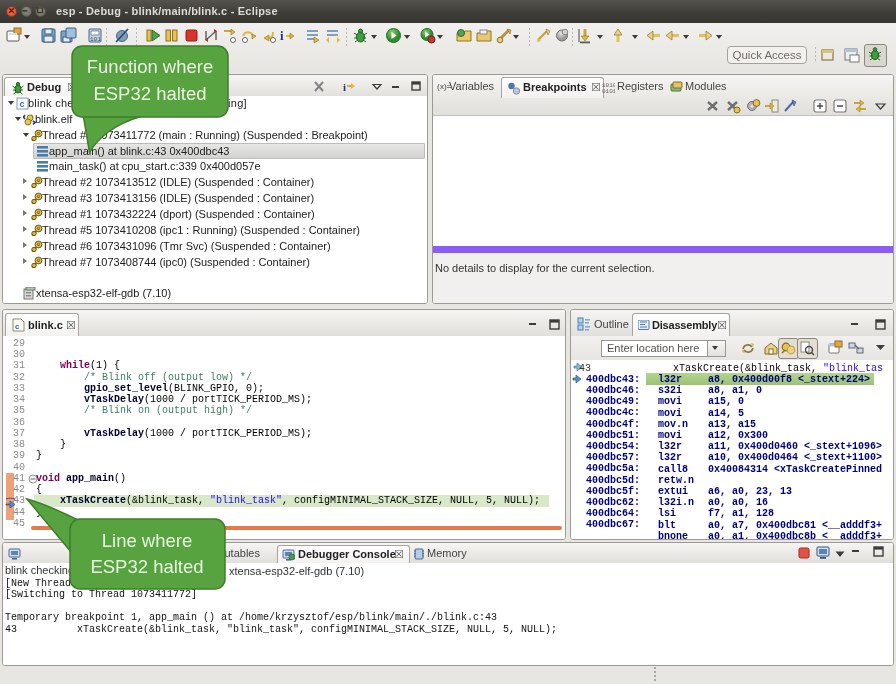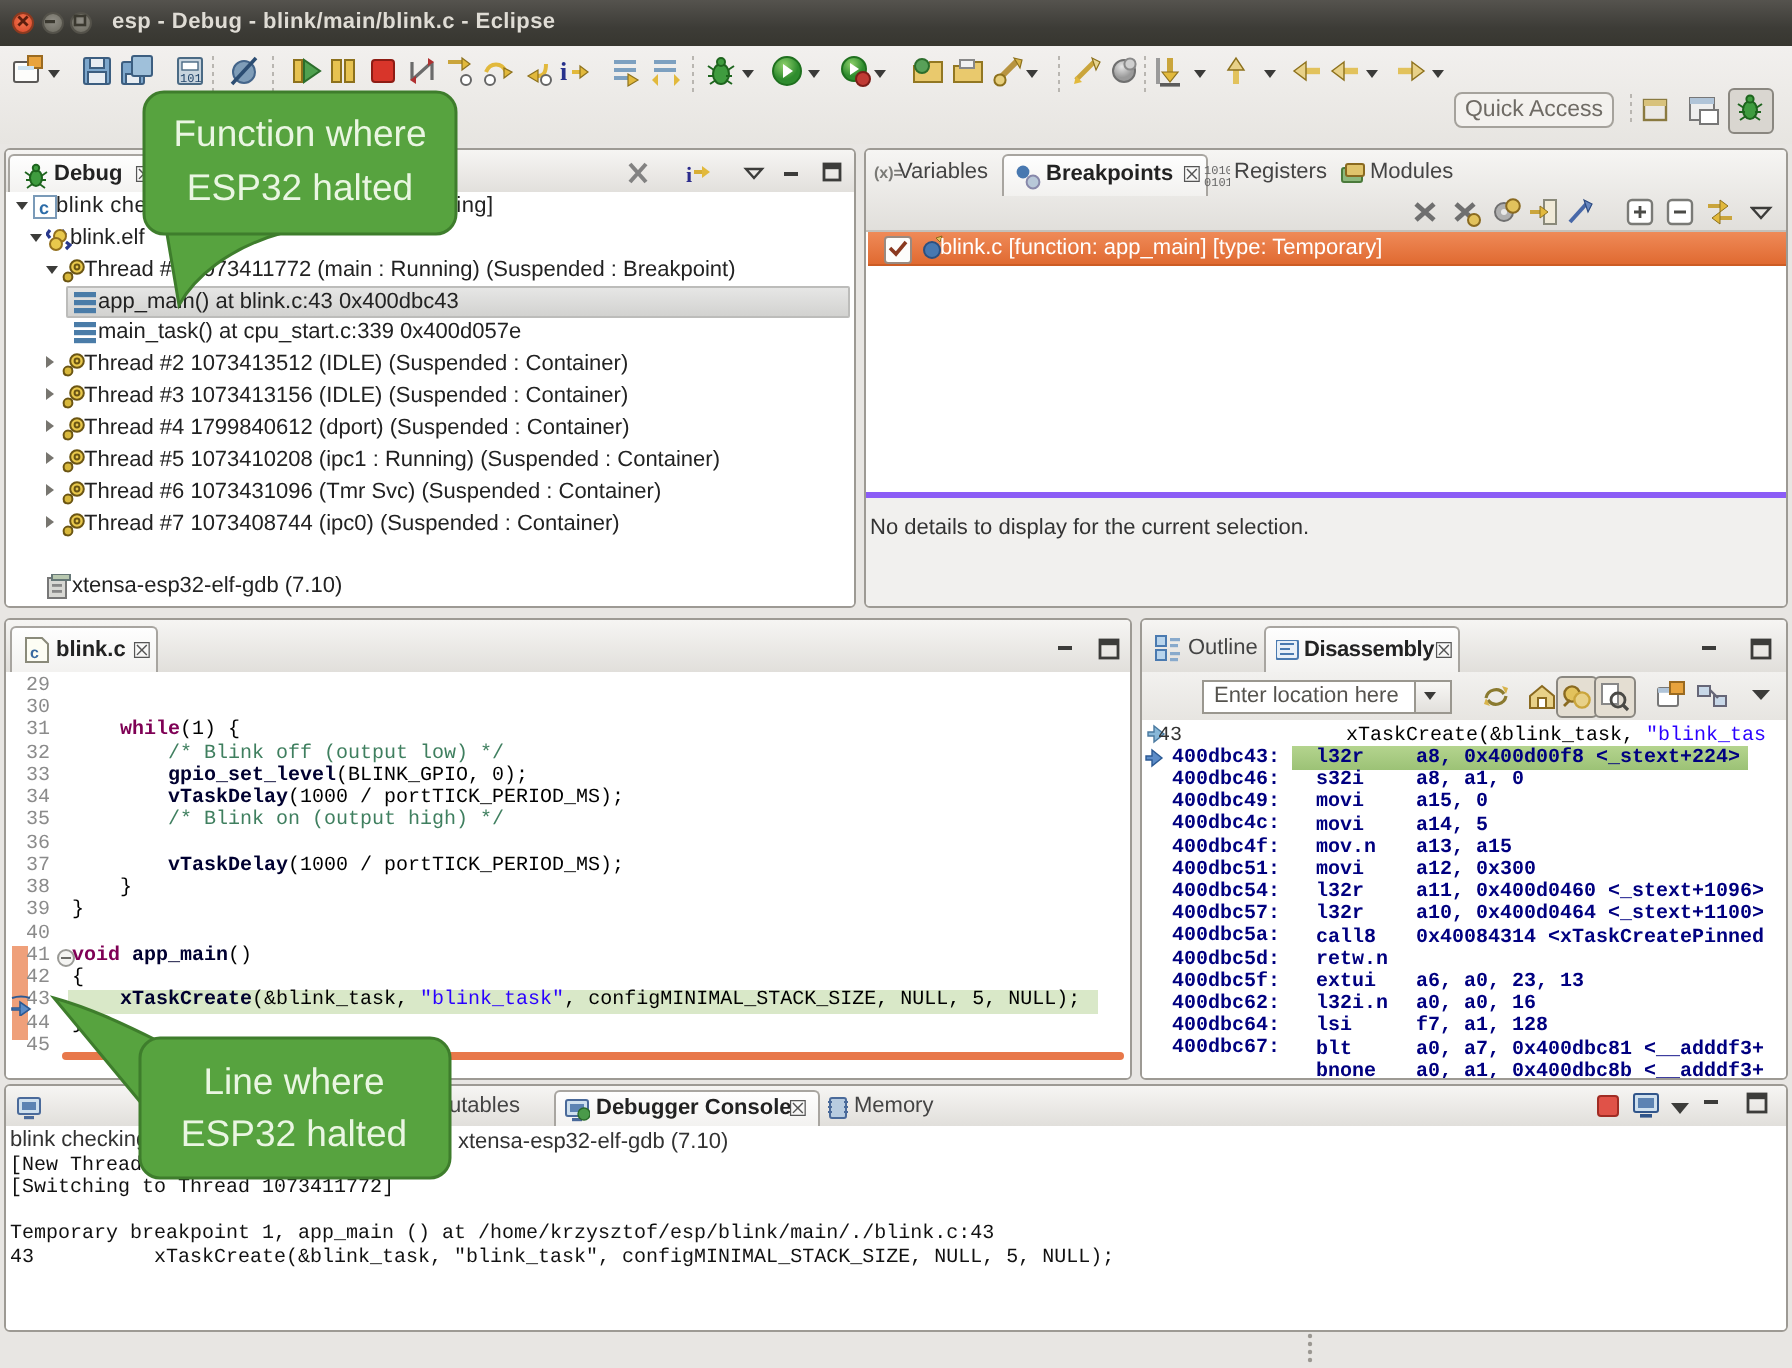--- a/index.html
+++ b/index.html
@@ -339,21 +339,21 @@
         <span class="txt" style="left:38px;">Thread #3 1073413156 (IDLE) (Suspended : Container)</span>
       </div>
   <div class="trow" style="top:110px;">
         <div class="arrow-c" style="left:19px;"></div>
         <svg class="abs" style="left:26px;top:2px" width="13" height="13">
           <circle cx="8.5" cy="4.5" r="3.4" fill="#e8c84c" stroke="#6b5513"></circle>
           <circle cx="8.5" cy="4.5" r="1.2" fill="none" stroke="#6b5513"></circle>
           <path d="M2 11.5L6 7.5" stroke="#6b5513" stroke-width="1.8"></path>
           <circle cx="4" cy="9.5" r="2.2" fill="#d8b83c" stroke="#6b5513"></circle>
         </svg>
-        <span class="txt" style="left:38px;">Thread #4 1799840612 (dport) (Suspended : Container)</span>
+        <span class="txt" style="left:38px;">Thread #1 1073432224 (dport) (Suspended : Container)</span>
       </div>
   <div class="trow" style="top:126px;">
         <div class="arrow-c" style="left:19px;"></div>
         <svg class="abs" style="left:26px;top:2px" width="13" height="13">
           <circle cx="8.5" cy="4.5" r="3.4" fill="#e8c84c" stroke="#6b5513"></circle>
           <circle cx="8.5" cy="4.5" r="1.2" fill="none" stroke="#6b5513"></circle>
           <path d="M2 11.5L6 7.5" stroke="#6b5513" stroke-width="1.8"></path>
           <circle cx="4" cy="9.5" r="2.2" fill="#d8b83c" stroke="#6b5513"></circle>
         </svg>
         <span class="txt" style="left:38px;">Thread #5 1073410208 (ipc1 : Running) (Suspended : Container)</span>
@@ -450,32 +450,21 @@
       </svg>
     <svg class="abs" style="left:419px;top:23px" width="16" height="16">
         <path d="M2 5h7M7 11H14" stroke="#caa53c" stroke-width="2"></path>
         <path d="M8 2l4 3-4 3z" fill="#e2b93c" stroke="#8d711c" stroke-width=".5"></path>
         <path d="M8 8l-4 3 4 3z" fill="#e2b93c" stroke="#8d711c" stroke-width=".5"></path>
       </svg>
     <svg class="abs" style="left:442px;top:28px" width="12" height="8">
         <path d="M1 1h9l-4.5 5z" fill="none" stroke="#3c3c3a" stroke-width="1.2"></path>
       </svg>
   </div>
-  <div id="bp-row" style="position:absolute;left:1px;top:41px;width:460px;height:17px;background:linear-gradient(#ef8a58,#e06a31);border-bottom:1px solid #cc5c24;box-sizing:border-box;">
-    <div style="position:absolute;left:8px;top:1.5px;width:12px;height:12px;background:#fdfdfb;border:1px solid #9a8a80;border-radius:2px;"></div>
-    <svg class="abs" style="left:8px;top:1px" width="14" height="14">
-        <path d="M3 7l3 3 5-6" stroke="#8a3a20" stroke-width="1.8" fill="none"></path>
-      </svg>
-    <svg class="abs" style="left:26px;top:1px" width="14" height="14">
-        <circle cx="6" cy="8" r="4" fill="#4878b0" stroke="#2c5080"></circle>
-        <path d="M8 2l3-1-1 3z" fill="#e2c25c" stroke="#8a6a20" stroke-width=".5"></path>
-      </svg>
-    <span style="position:absolute;left:36px;top:1.5px;font-size:11px;color:#fff;">blink.c [function: app_main] [type: Temporary]</span>
-  </div>
-  <div id="bp-details" style="position:absolute;left:0;top:171px;width:460px;height:57px;background:#f1f0ee;border-top:3px solid #8b5cf6;">
+  <div id="bp-details" style="position:absolute;left:0;top:171px;width:460px;height:57px;background:#f1f0ee;border-top:7px solid #8b5cf6;">
     <span style="position:absolute;left:2px;top:9px;font-size:11px;color:#333;">No details to display for the current selection.</span>
   </div>
 </div>
 
 <div class="panel" id="p-edit" style="left:2px;top:309px;width:564px;height:231px;">
   <div class="tabbar" style="height:26px;"></div>
   <div class="tab active" style="left:2px;top:3px;height:23px;width:72px;">
     <svg class="abs" style="left:6px;top:4px" width="13" height="14">
         <path d="M1 1h8l3 3v9H1z" fill="#fdfdf4" stroke="#8a8a7a"></path>
         <text x="3" y="11" font-size="8" font-weight="bold" fill="#3a6aa0" font-family="Liberation Sans">c</text>

